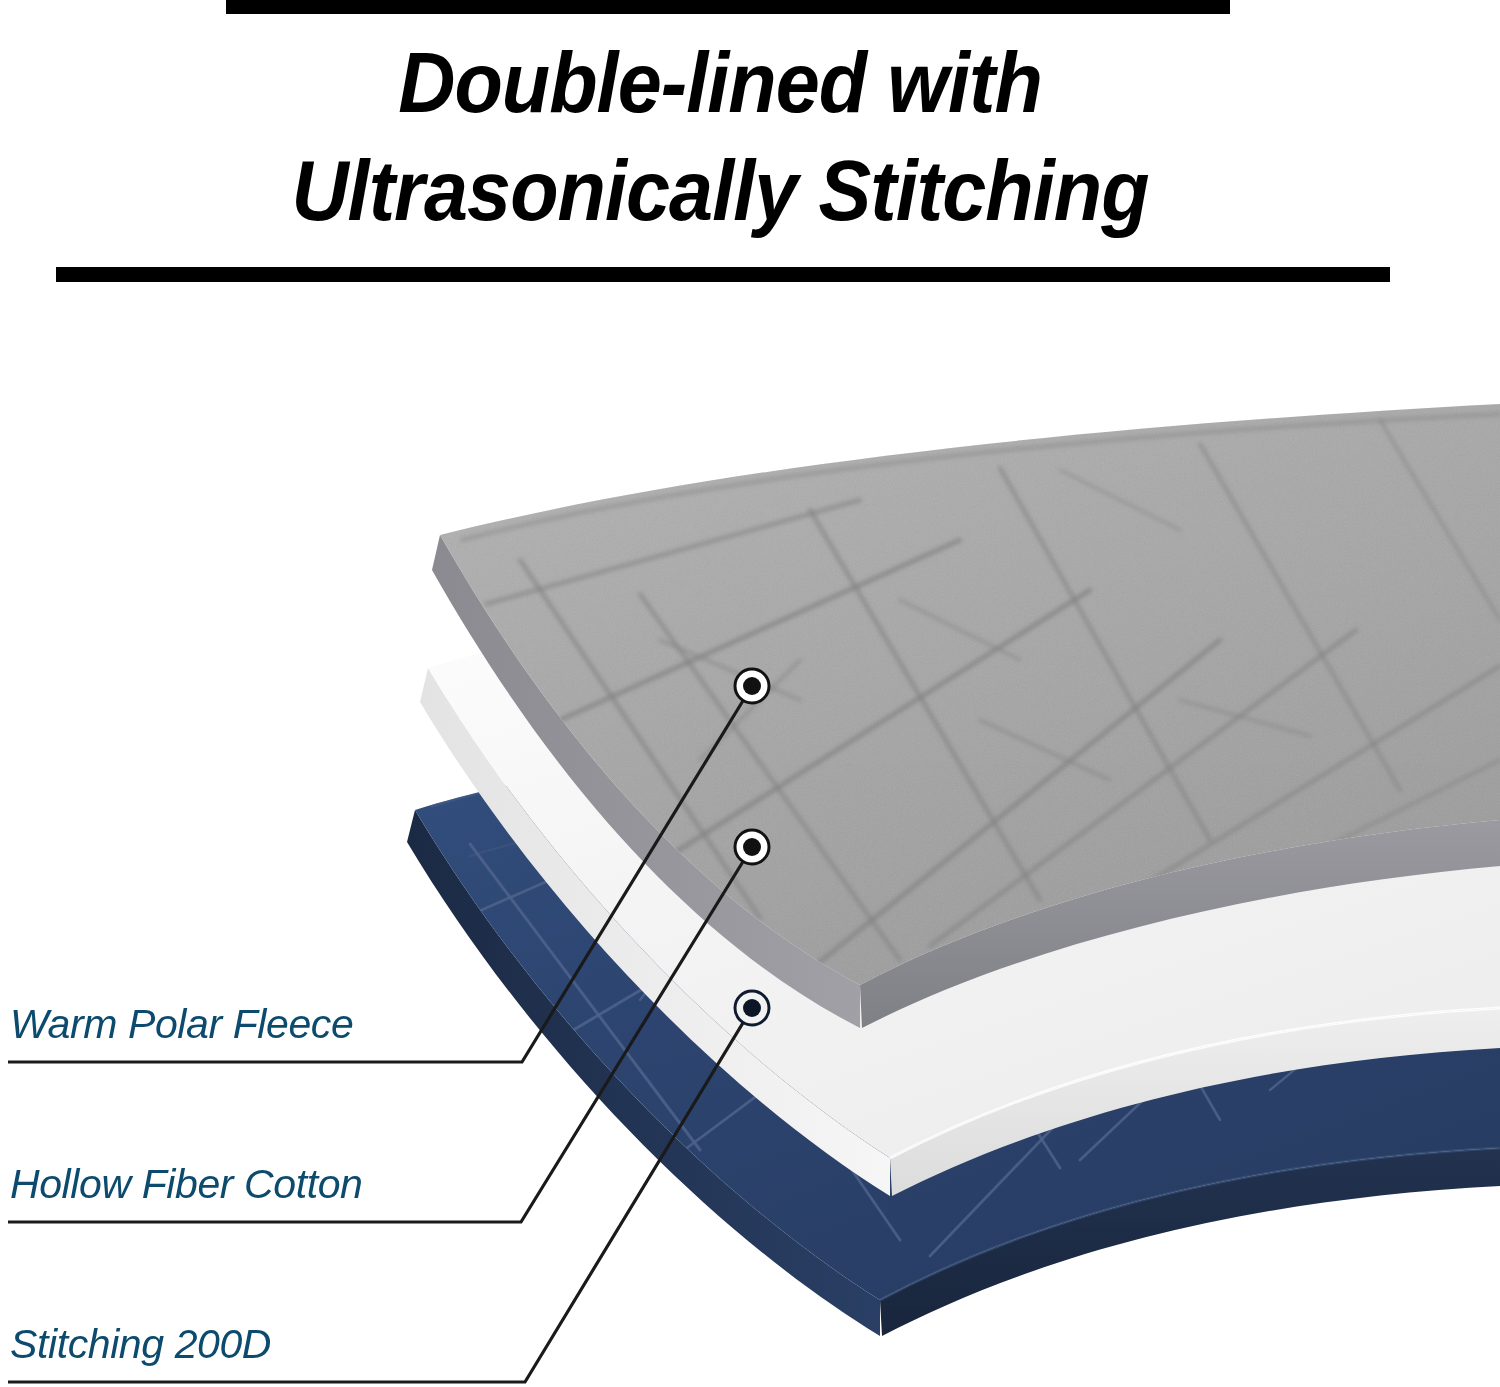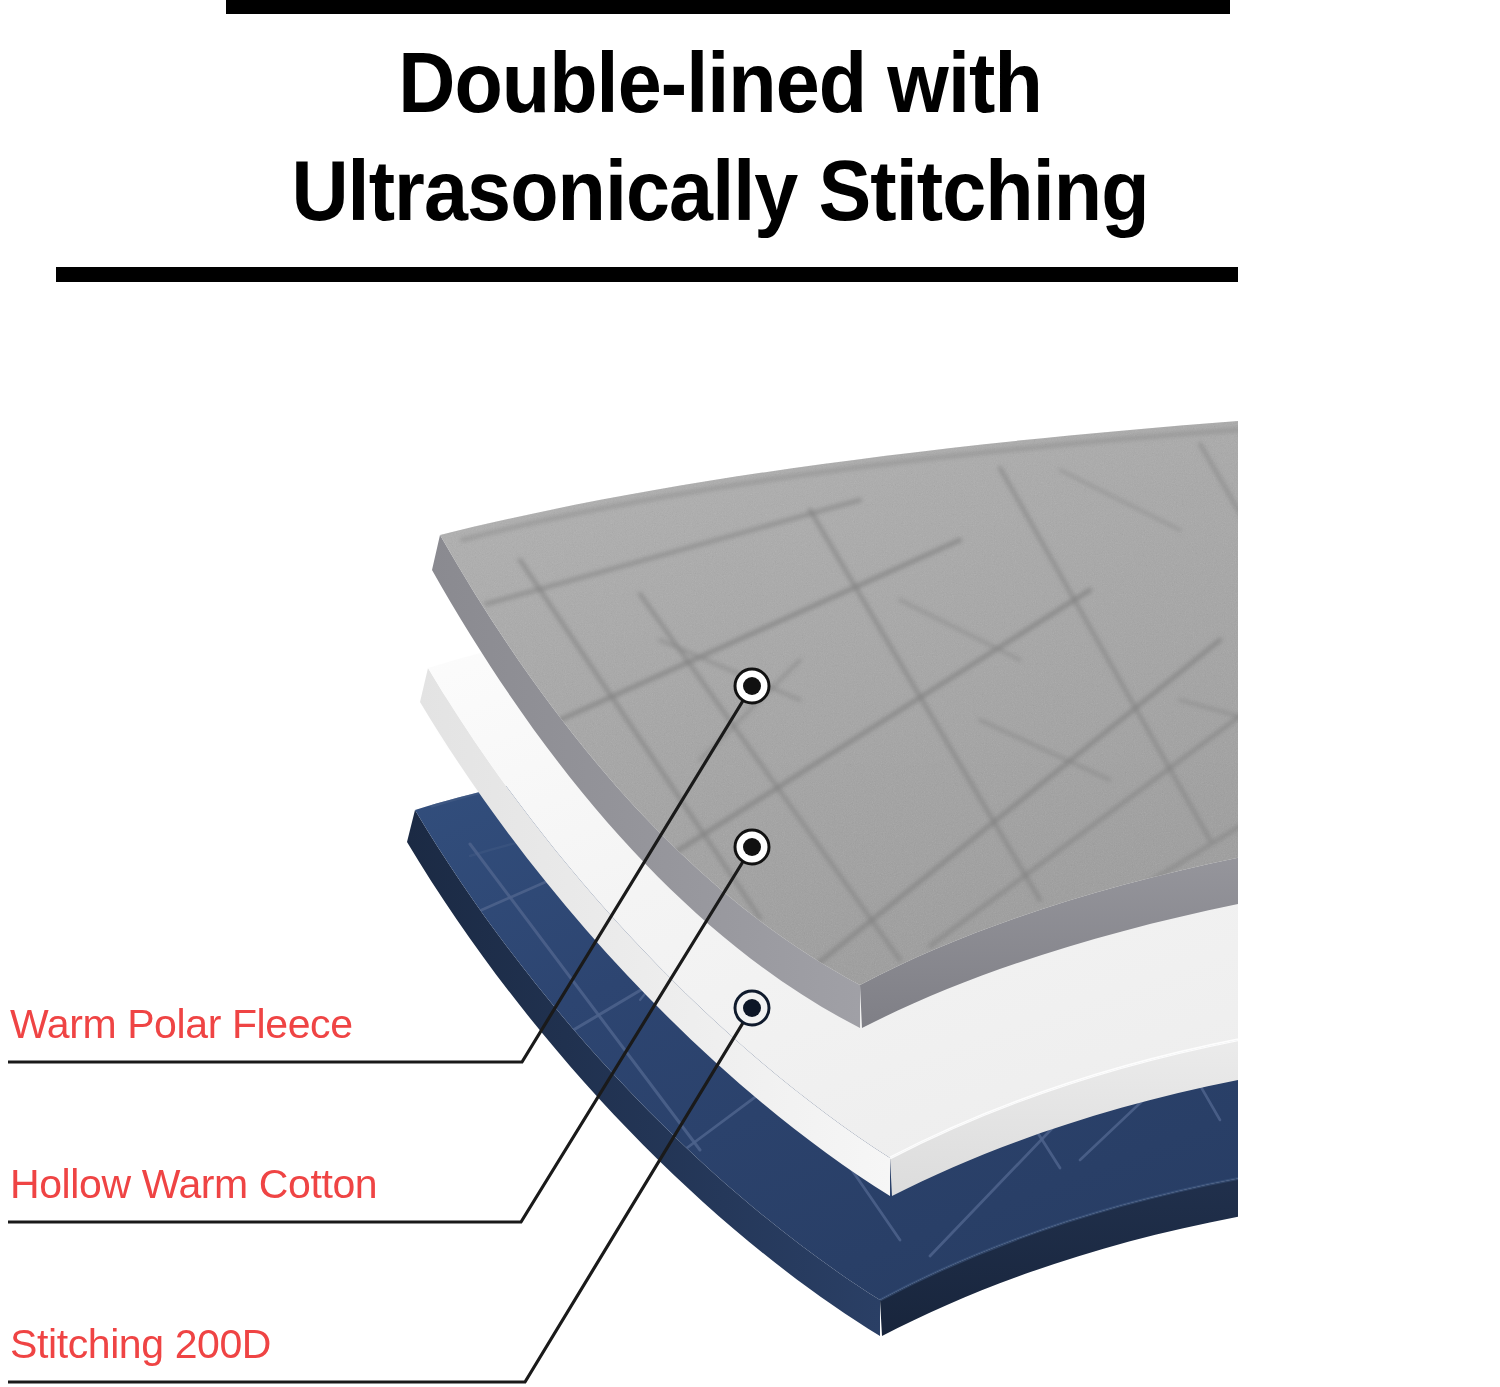--- a/index.html
+++ b/index.html
@@ -6,24 +6,25 @@
     margin: 0;
     padding: 0;
     background: #ffffff;
   }
   body {
     font-family: "Liberation Sans", sans-serif;
     -webkit-font-smoothing: antialiased;
   }
   #page {
     position: relative;
-    width: 1238px;
+    width: 1500px;
     height: 1387px;
     background: #ffffff;
     overflow: hidden;
+    font-style: italic;
   }
 
   
   #header-block {
     position: absolute;
     left: 0;
     top: 0;
     width: 1500px;
     height: 290px;
   }
@@ -68,21 +69,21 @@
     width: 1500px;
     height: 1387px;
   }
   #illustration svg {
     display: block;
   }
 
   
   .callout {
     position: absolute;
-    color: #ef4444;
+    color: #0c4a6e;
     font-family: "Liberation Sans", sans-serif;
     font-weight: normal;
     font-size: 41px;
     line-height: 48px;
     letter-spacing: -0.4px;
     white-space: nowrap;
   }
   #callout-1 { left: 10px; top: 1000px; }
   #callout-2 { left: 10px; top: 1160px; }
   #callout-3 { left: 10px; top: 1320px; }
@@ -277,17 +278,17 @@
         <g>
           <circle cx="752" cy="1008" r="17" fill="#f2f2f2" stroke="#0f1a2c" stroke-width="3"></circle>
           <circle cx="752" cy="1008" r="9" fill="#0d1626"></circle>
         </g>
       </g>
     </svg>
   </div>
 
   <div class="callout" id="callout-1">Warm Polar Fleece</div>
 
-  <div class="callout" id="callout-2">Hollow Warm Cotton</div>
+  <div class="callout" id="callout-2">Hollow Fiber Cotton</div>
 
   <div class="callout" id="callout-3">Stitching 200D</div>
 
 </div>
 
 </body></html>

